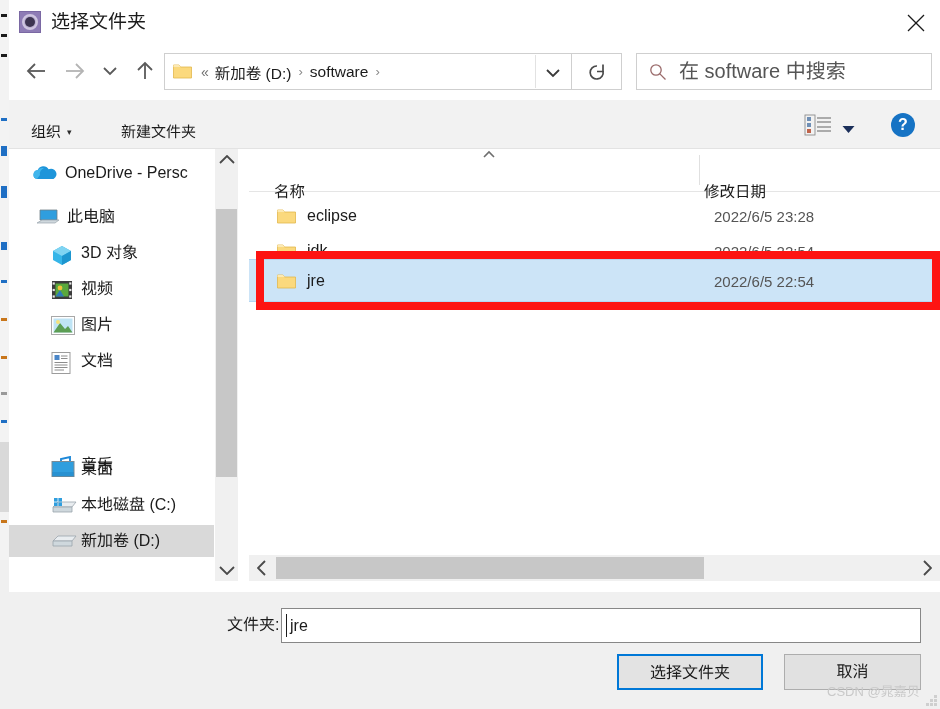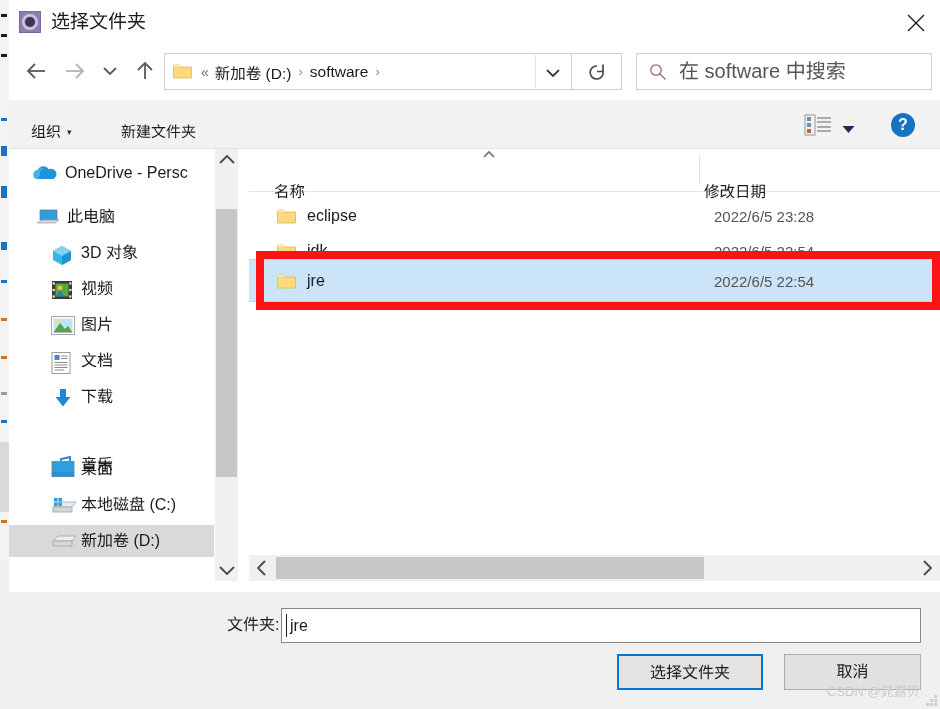--- a/index.html
+++ b/index.html
@@ -770,27 +770,20 @@
             <line x1="10" y1="4" x2="16.5" y2="4" stroke="#8c8c8c" stroke-width="1"></line>
             <line x1="10" y1="6.5" x2="16.5" y2="6.5" stroke="#8c8c8c" stroke-width="1"></line>
             <line x1="3.5" y1="10.5" x2="16.5" y2="10.5" stroke="#8c8c8c" stroke-width="1"></line>
             <line x1="3.5" y1="13" x2="16.5" y2="13" stroke="#8c8c8c" stroke-width="1"></line>
             <line x1="3.5" y1="15.5" x2="16.5" y2="15.5" stroke="#8c8c8c" stroke-width="1"></line>
             <line x1="3.5" y1="18" x2="13" y2="18" stroke="#8c8c8c" stroke-width="1"></line>
           </svg>
           <div class="s-label" style="left:72px;">文档</div>
         </div>
 
-        <div class="side-item" style="top:232px;">
-          <svg class="s-icon" style="left:45px;width:18px;height:20px;" viewBox="0 0 18 20">
-            <rect x="6" y="1" width="6" height="9" fill="#1e88d8"></rect>
-            <path d="M1.5 9 L16.5 9 L9 18.5 Z" fill="#1e88d8"></path>
-          </svg>
-          <div class="s-label" style="left:72px;">下载</div>
-        </div>
 
         <div class="side-item" style="top:268px;margin-top:32px;">
           <svg class="s-icon" style="left:46px;width:18px;height:20px;" viewBox="0 0 18 20">
             <path d="M6 16 L6 3 L15 1 L15 13" fill="none" stroke="#1e88d8" stroke-width="1.9"></path>
             <ellipse cx="3.8" cy="16.2" rx="3.4" ry="2.8" fill="#1e88d8"></ellipse>
             <ellipse cx="12.8" cy="13.2" rx="3" ry="2.6" fill="#1e88d8"></ellipse>
           </svg>
           <div class="s-label" style="left:72px;">音乐</div>
         </div>
 

